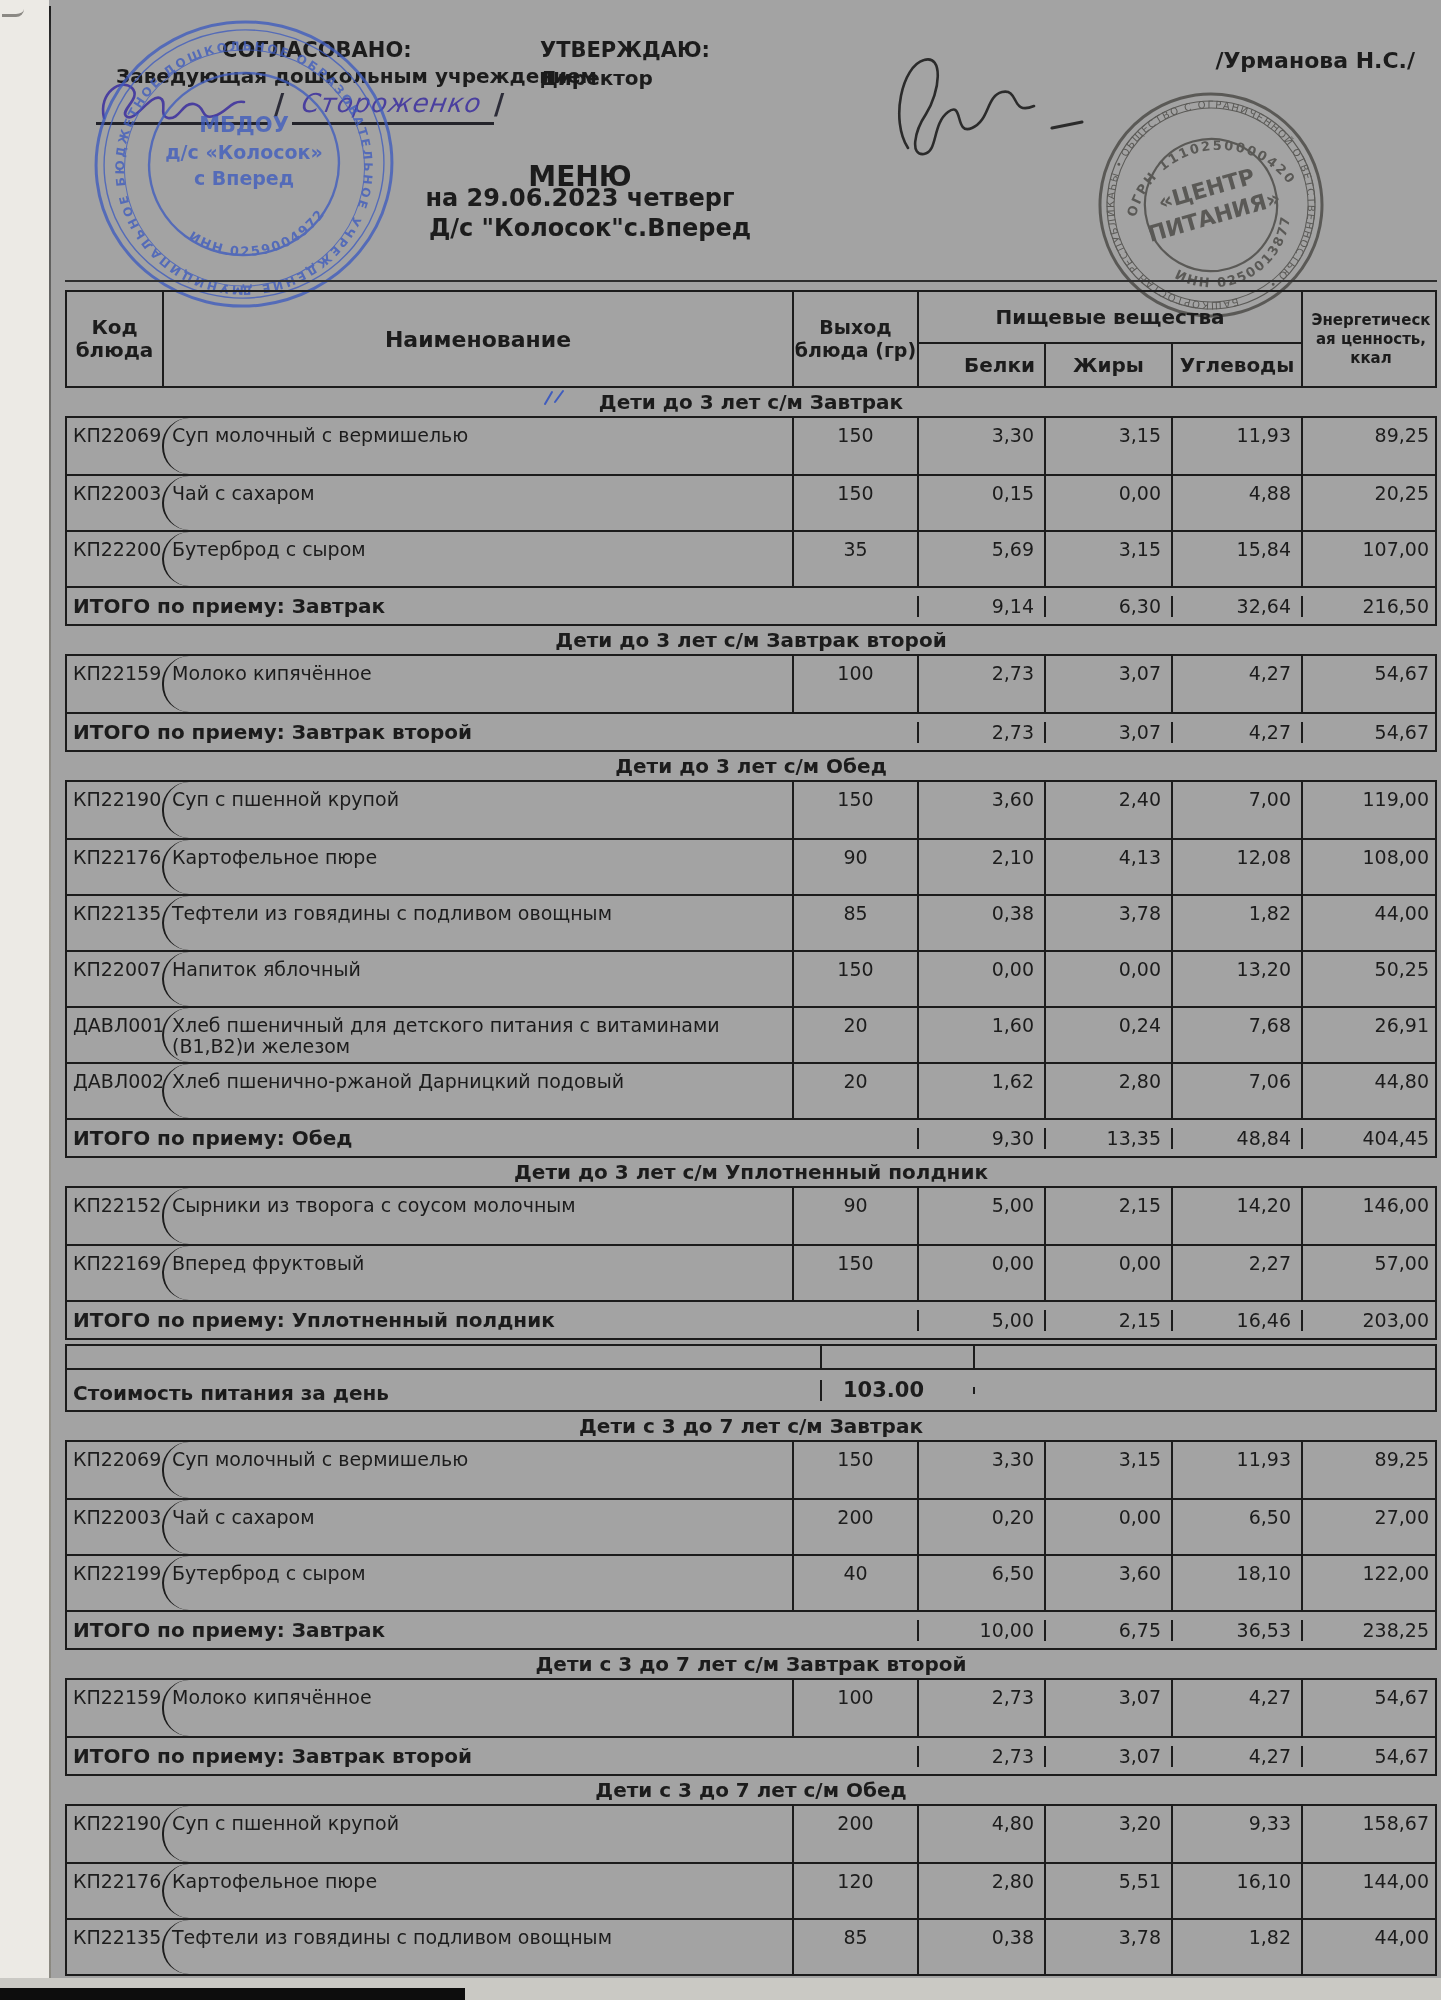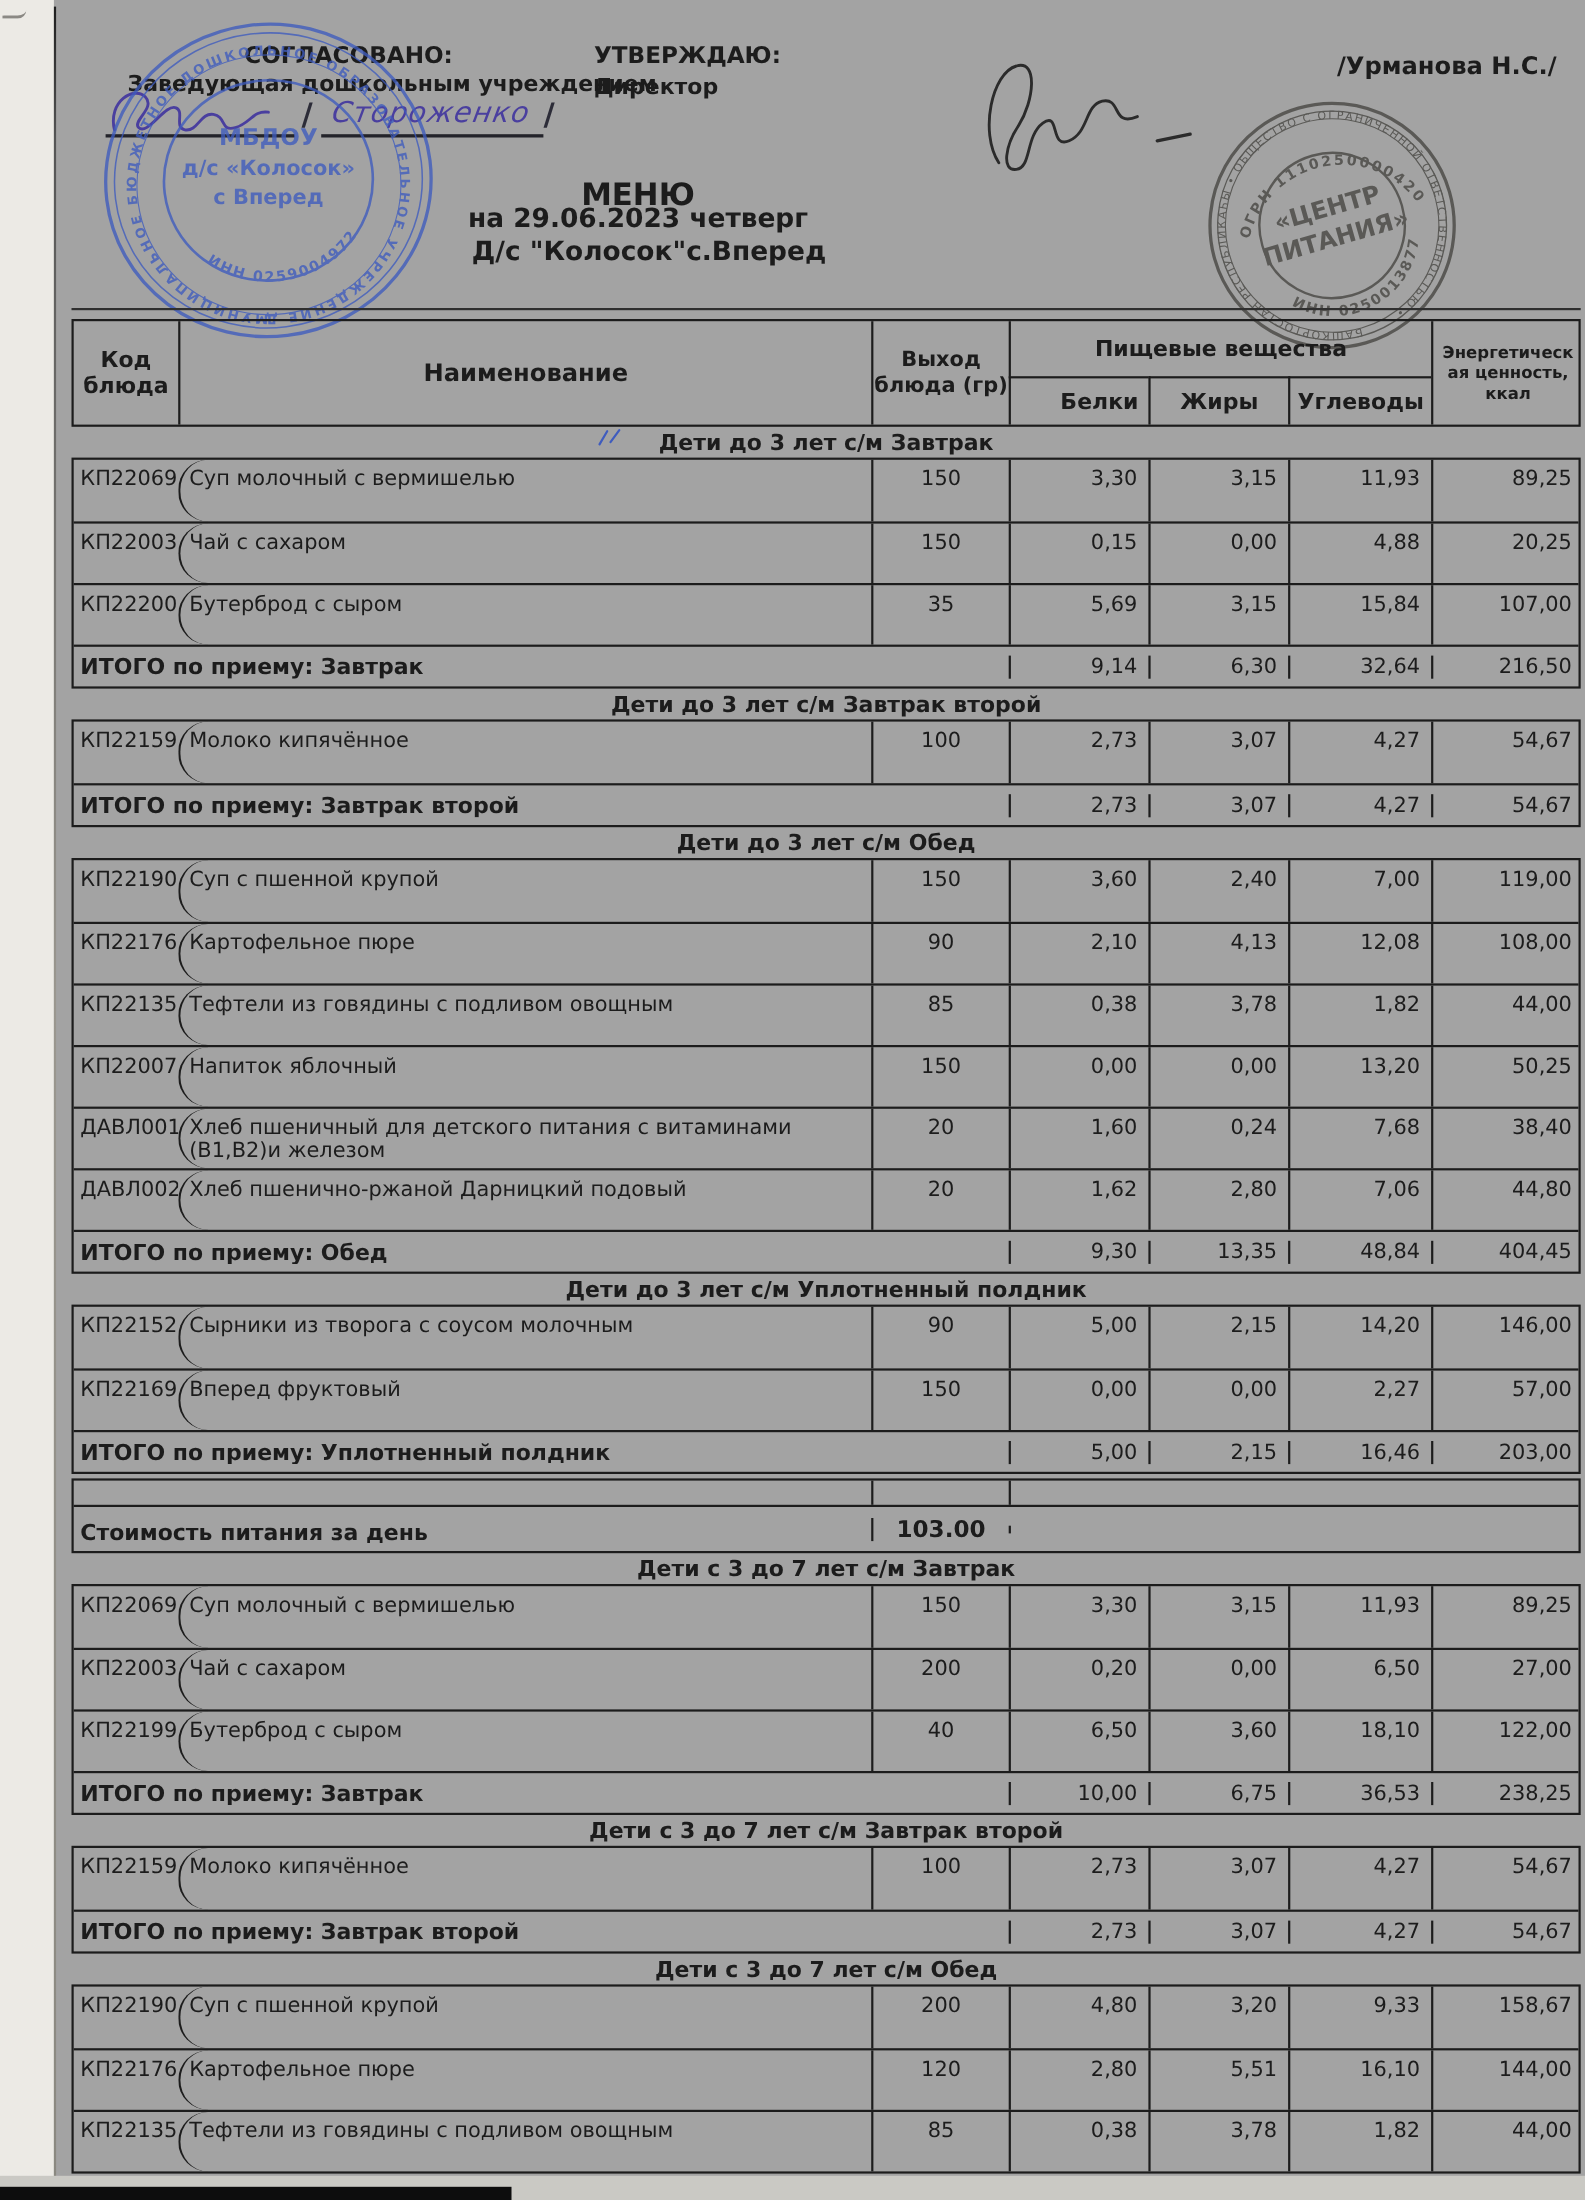--- a/index.html
+++ b/index.html
@@ -57,21 +57,21 @@
   .cell{border-left:2px solid var(--ink);box-sizing:border-box;font-size:19px;line-height:21px;
         padding-top:7px;overflow:hidden;}
   .row .cell:first-child{border-left:none;}
   .c-code{padding-left:6px;}
   .c-name{padding-left:8px;padding-right:6px;border-radius:27px;}
   .c-out{text-align:center;}
   .c-num{text-align:right;padding-right:10px;}
   .total-row .cell{padding-top:0;}
   .c-label{font-weight:bold;font-size:20px;padding-left:6px;}
   .cost-block{margin-top:4px;}
-  .spacer-row,.cost-row{grid-template-columns:725px 125px 522px;}
+  .spacer-row,.cost-row{grid-template-columns:725px 125px 522px;gap:28px;}
   .spacer-row{height:22px;}
   .cost-row{height:42px;align-items:center;}
   .c-cost-value{font-weight:bold;font-size:21px;text-align:center;padding-top:0;}
   svg{position:absolute;pointer-events:none;}
 </style>
 </head>
 <body>
 
 <div class="page">
 
@@ -260,21 +260,21 @@
             <div class="cell c-num">13,20</div>
             <div class="cell c-num">50,25</div>
           </div>
           <div class="row dish-row">
             <div class="cell c-code">ДАВЛ001</div>
             <div class="cell c-name">Хлеб пшеничный для детского питания с витаминами  (В1,В2)и железом</div>
             <div class="cell c-out">20</div>
             <div class="cell c-num">1,60</div>
             <div class="cell c-num">0,24</div>
             <div class="cell c-num">7,68</div>
-            <div class="cell c-num">38,40</div>
+            <div class="cell c-num">26,91</div>
           </div>
           <div class="row dish-row">
             <div class="cell c-code">ДАВЛ002</div>
             <div class="cell c-name">Хлеб пшенично-ржаной Дарницкий подовый</div>
             <div class="cell c-out">20</div>
             <div class="cell c-num">1,62</div>
             <div class="cell c-num">2,80</div>
             <div class="cell c-num">7,06</div>
             <div class="cell c-num">44,80</div>
           </div>

